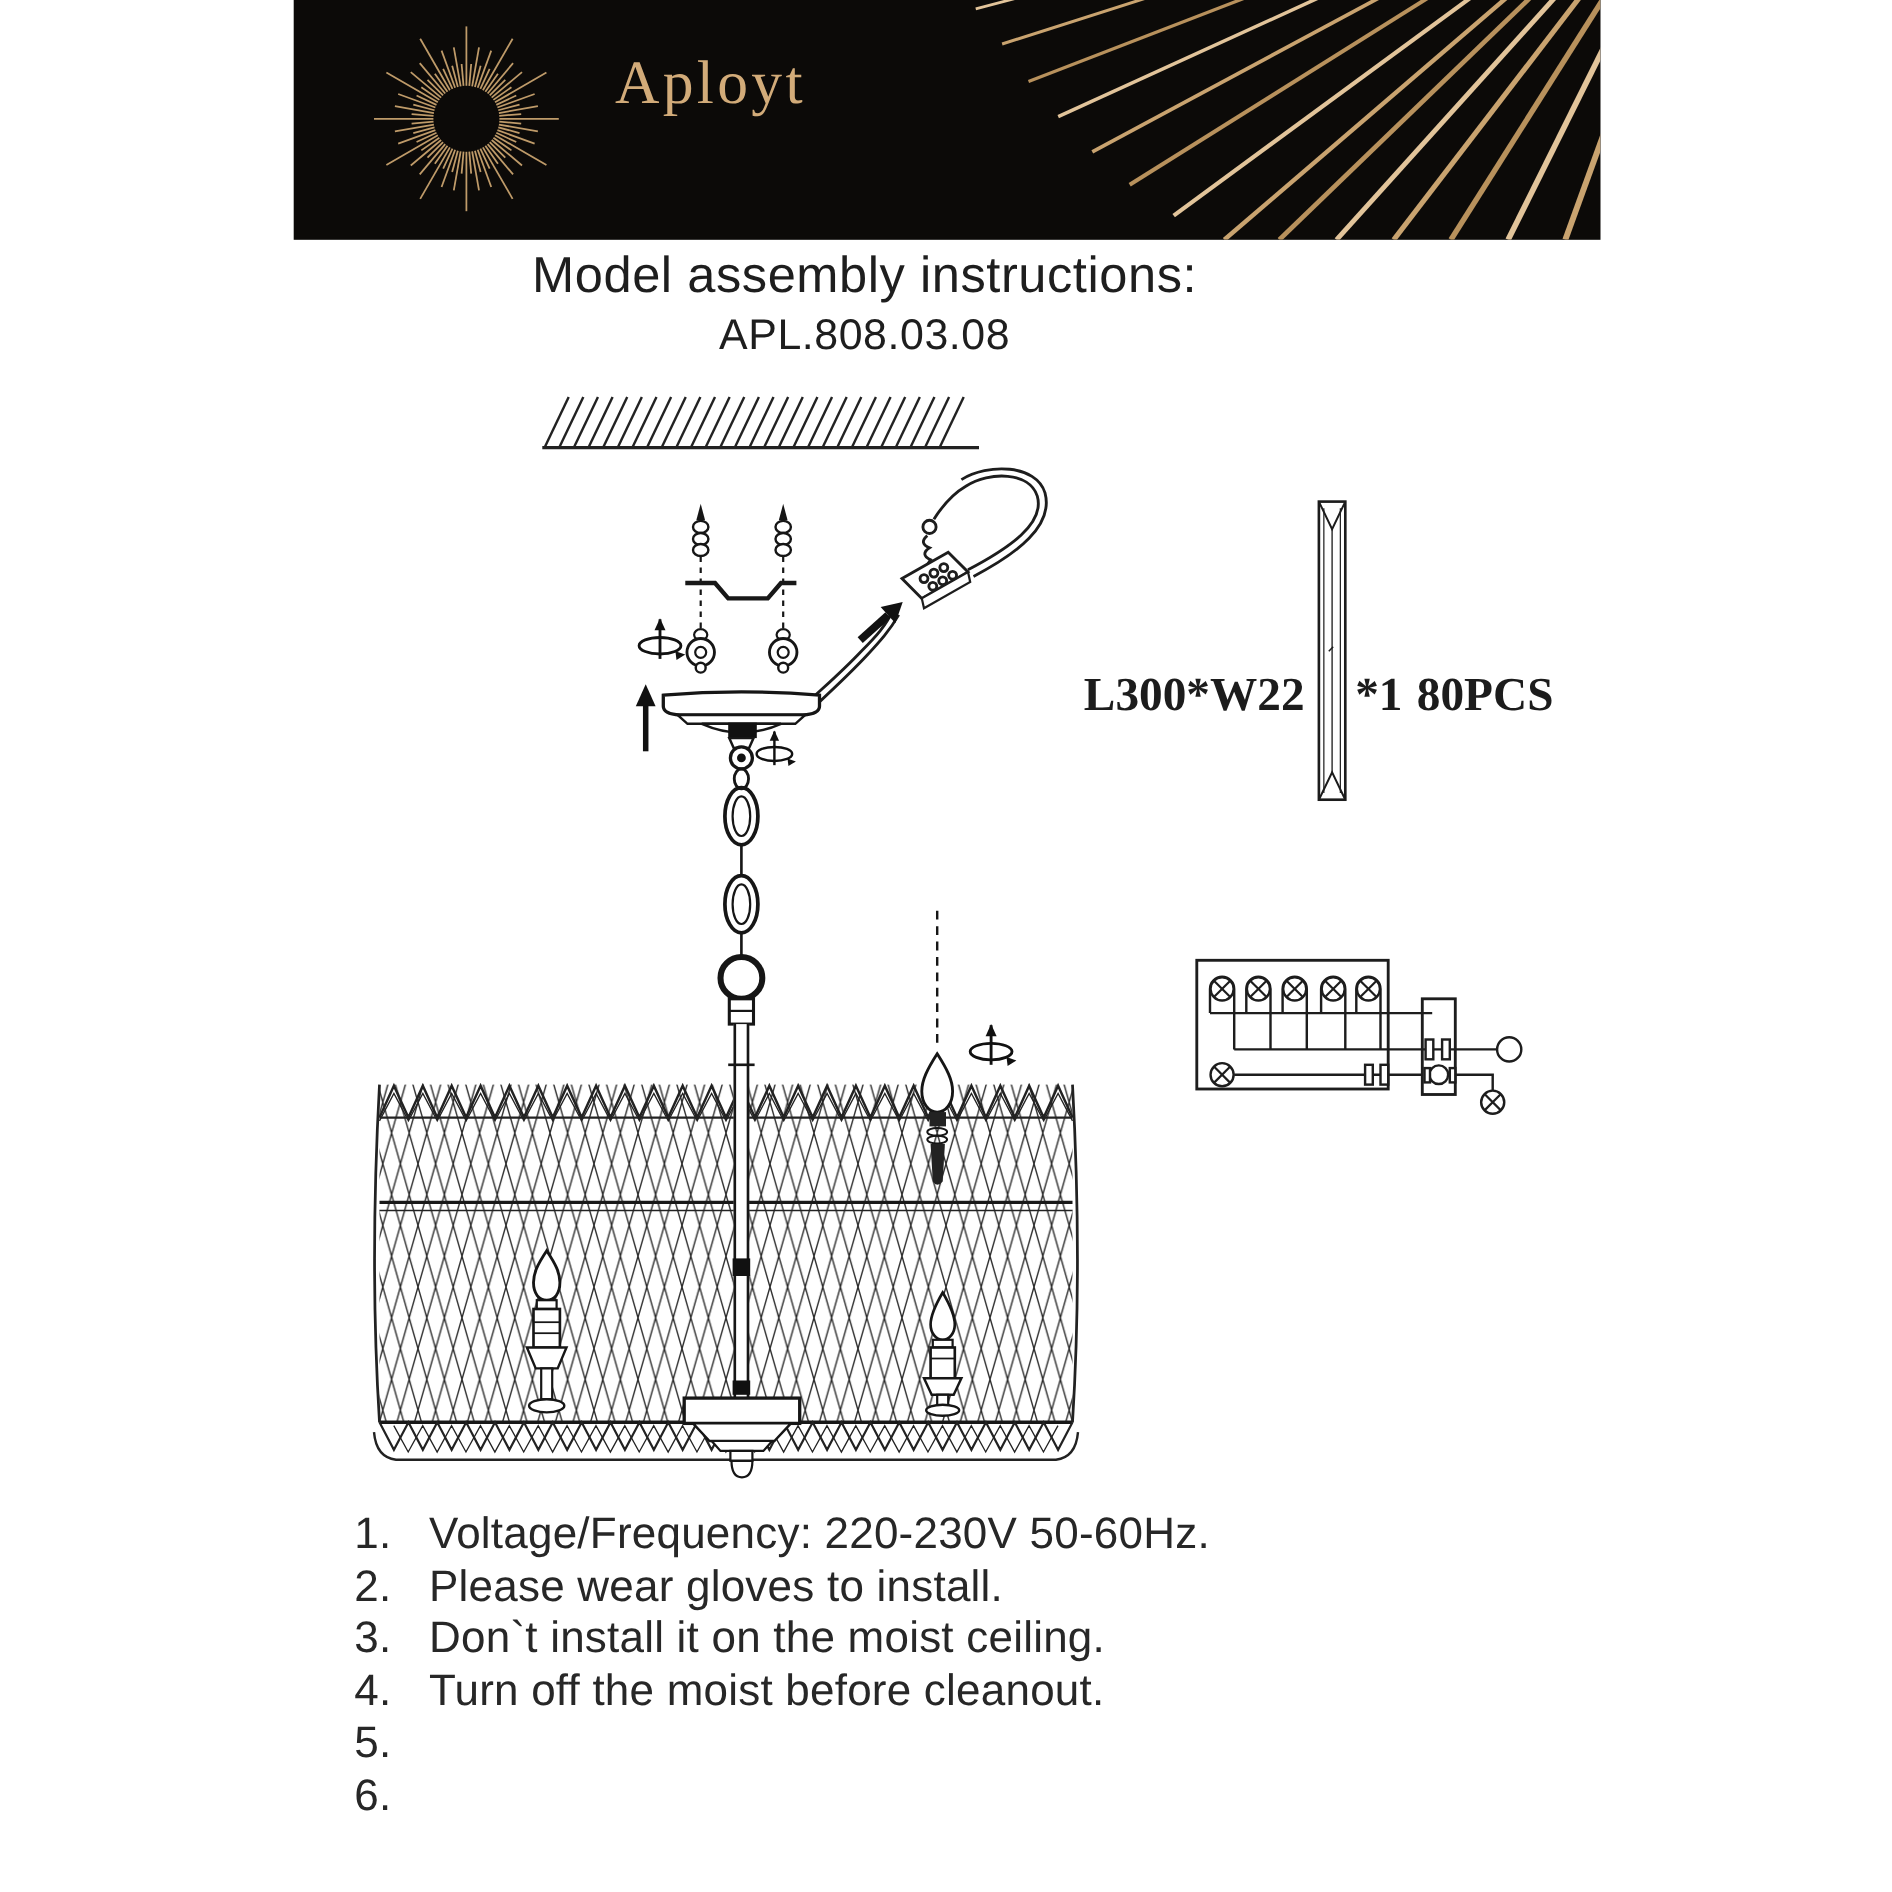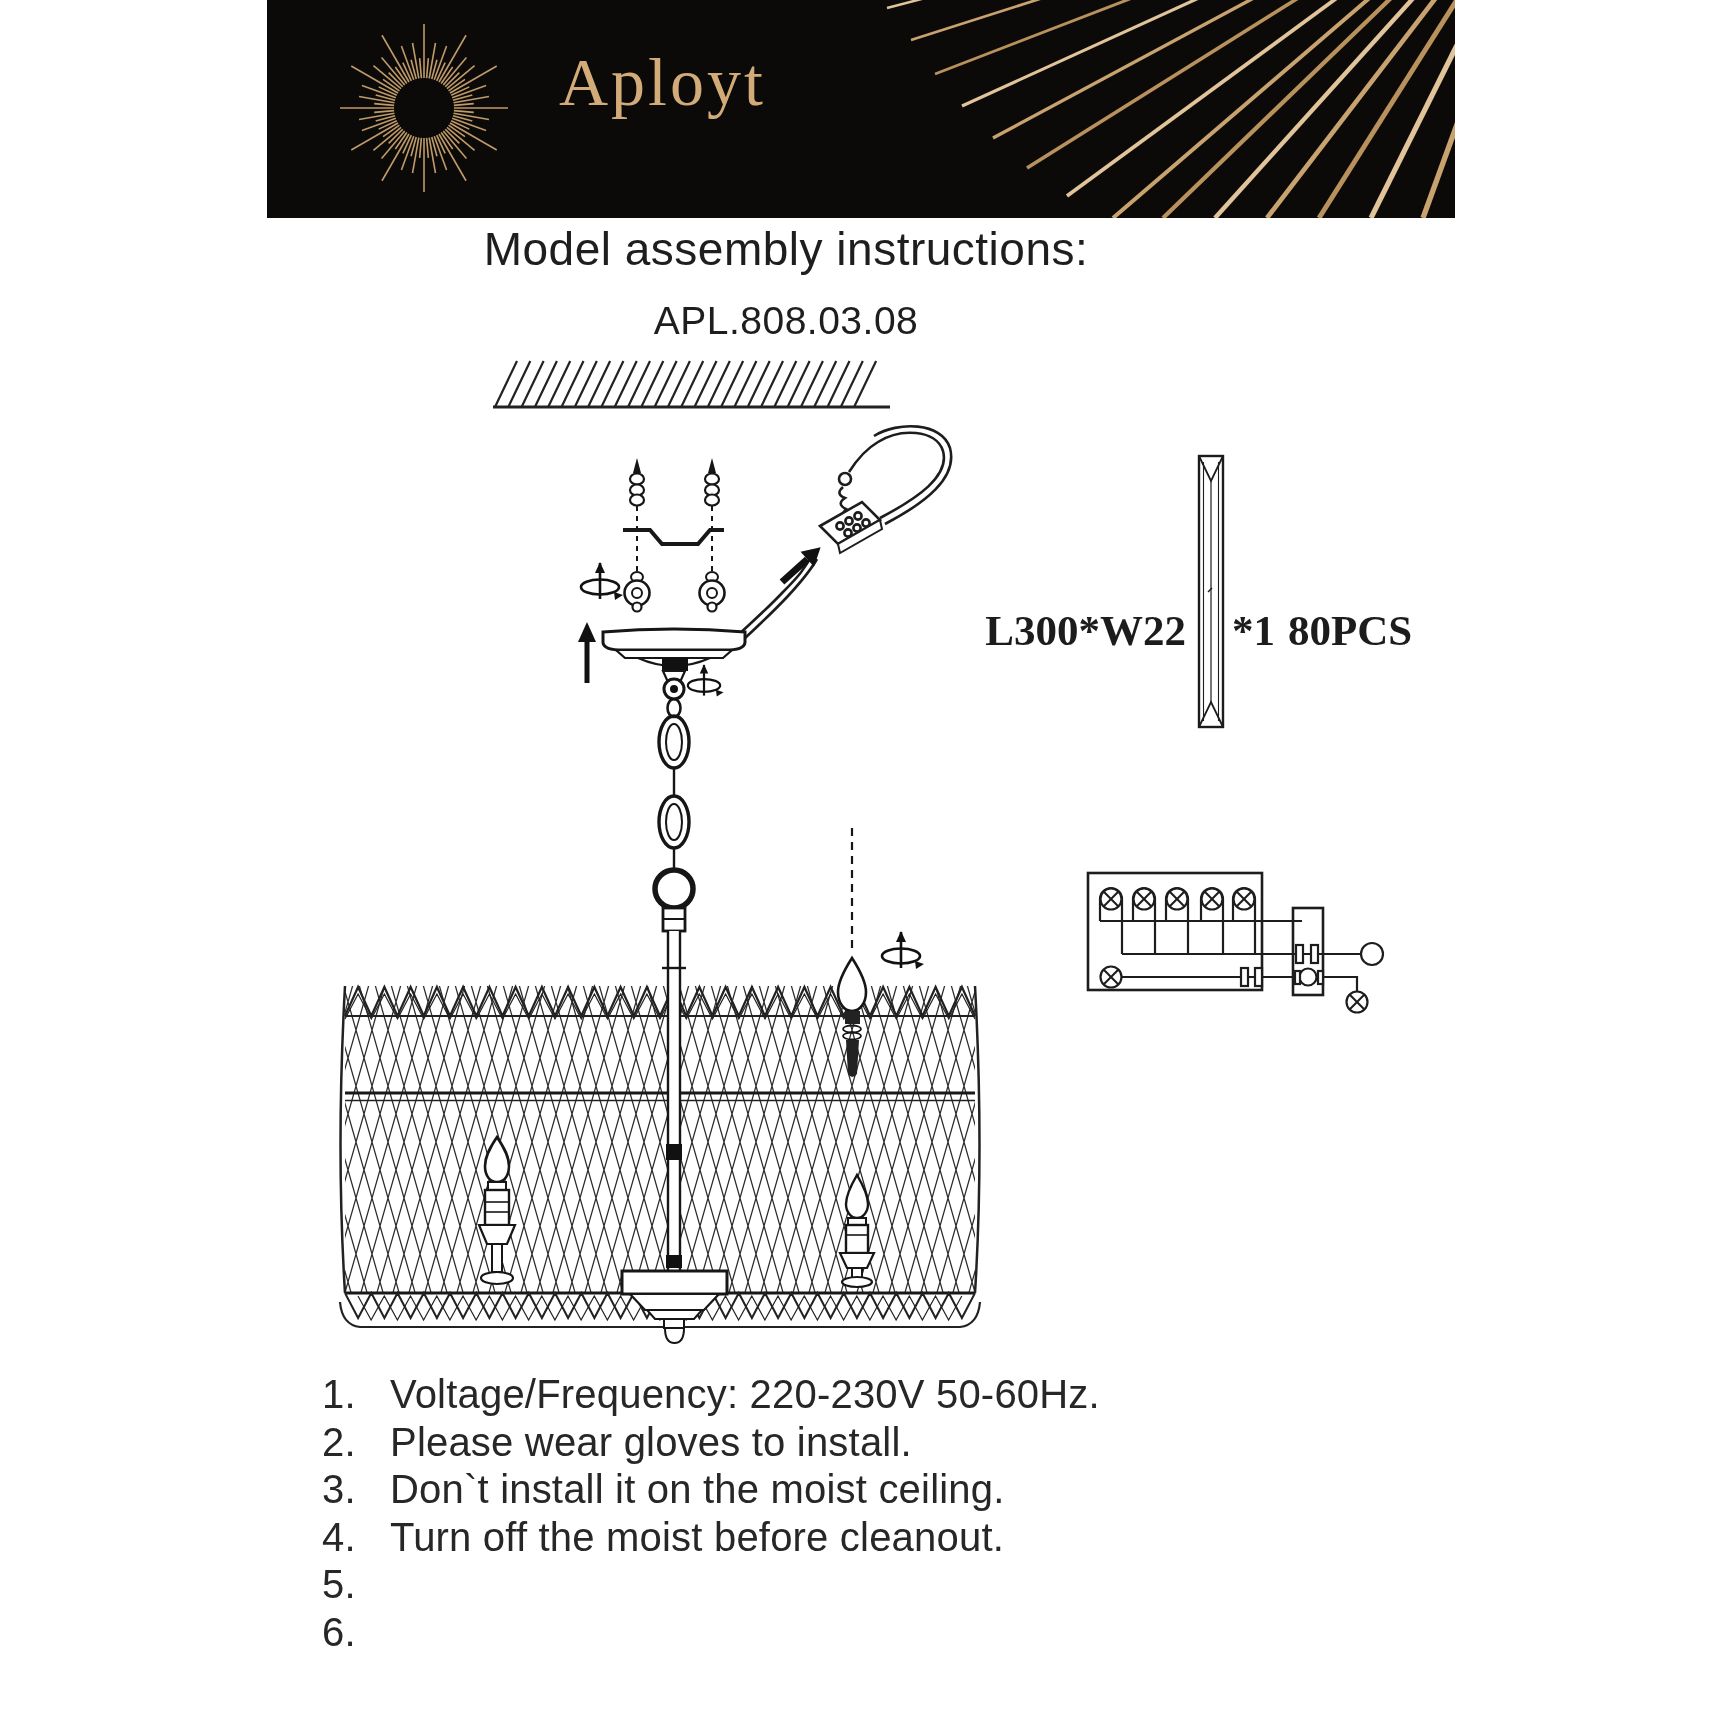--- a/index.html
+++ b/index.html
@@ -1,25 +1,25 @@
 <!DOCTYPE html>
 <html><head>
 <meta charset="utf-8">
 <style>
   html,body{margin:0;padding:0;background:#fff;}
   body{width:1720px;height:1720px;position:relative;font-family:"Liberation Sans",sans-serif;overflow:hidden;}
   .abs{position:absolute;}
   
   .hdr{left:267px;top:0;width:1188px;height:218px;background:#0c0a08;overflow:hidden;}
-  .brand{left:292px;top:48px;font-family:"Liberation Serif",serif;font-size:68px;font-weight:400;
+  .brand{left:292px;top:48px;font-family:"Liberation Serif",serif;font-size:56px;font-weight:400;
          color:#d2ab79;letter-spacing:3px;line-height:1;}
   
   .titleblock{left:286px;top:222px;width:1000px;text-align:center;color:#1e1e1e;}
   .t1{font-size:46px;letter-spacing:.5px;}
-  .t2{font-size:39px;letter-spacing:.5px;margin-top:23px;}
+  .t2{font-size:39px;letter-spacing:.5px;margin-top:7px;}
   
   .diagram{left:300px;top:330px;width:1150px;height:1090px;}
   svg text.partlabel{font-family:"Liberation Serif",serif;font-size:43px;font-weight:bold;fill:#1c1c1c;}
   
   .list{left:322px;top:1372px;width:1190px;color:#272727;}
   .row{display:flex;align-items:baseline;height:47.6px;font-size:40px;letter-spacing:.2px;}
   .row .num{width:68px;flex:0 0 68px;}
   .row .txt{white-space:nowrap;}
 </style>
 </head>

